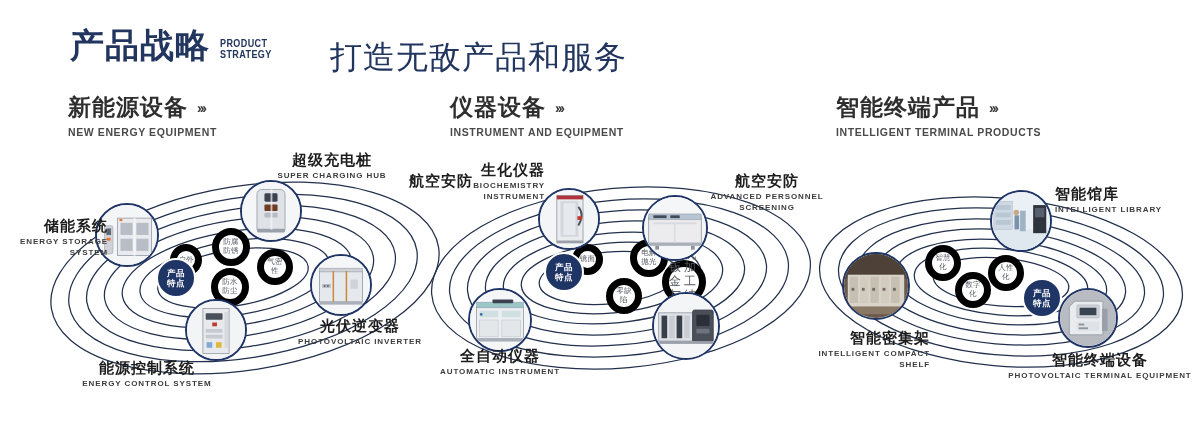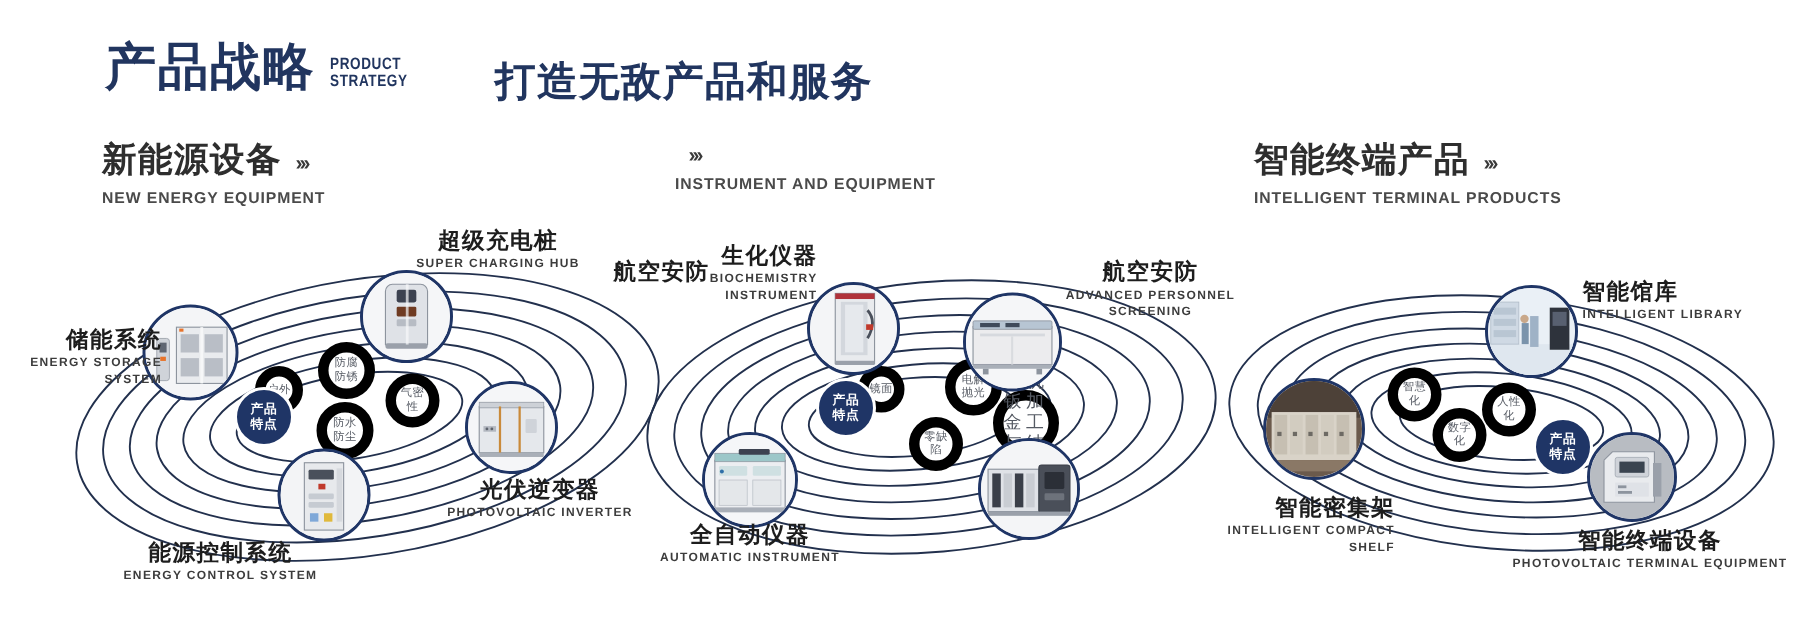--- a/index.html
+++ b/index.html
@@ -20,21 +20,21 @@
   }
   .hdr-en{
     margin-left:10px;margin-bottom:2px;
     font-size:11px;font-weight:bold;color:#21355f;
     line-height:1.0;letter-spacing:.5px;
     font-family:"Liberation Sans Narrow","Liberation Sans",sans-serif;
     transform:scaleX(.82);transform-origin:left bottom;
   }
   .hdr-sub{
     position:absolute;left:330px;top:36px;
-    font-size:27px;font-weight:bold;color:#21355f;letter-spacing:1px;
+    font-size:32px;font-weight:normal;color:#21355f;letter-spacing:1px;
     font-family:"DejaVu Sans",sans-serif;
   }
 
   
   .sec{position:absolute;}
   .sec .cn{
     font-size:23px;font-weight:bold;color:#2e2e2e;letter-spacing:1px;
     font-family:"DejaVu Sans",sans-serif;line-height:1;
     display:flex;align-items:center;
   }
@@ -114,20 +114,21 @@
   <div class="sec" style="left:68px;top:96px;">
     <div class="cn">
       <span>新能源设备</span>
       <span class="chev">›››</span>
     </div>
     <div class="en">NEW ENERGY EQUIPMENT</div>
   </div>
 
   <div class="sec" style="left:450px;top:96px;">
     <div class="cn">
+      <span>仪器设备</span>
       <span class="chev">›››</span>
     </div>
     <div class="en">INSTRUMENT AND EQUIPMENT</div>
   </div>
 
   <div class="sec" style="left:836px;top:96px;">
     <div class="cn">
       <span>智能终端产品</span>
       <span class="chev">›››</span>
     </div>

